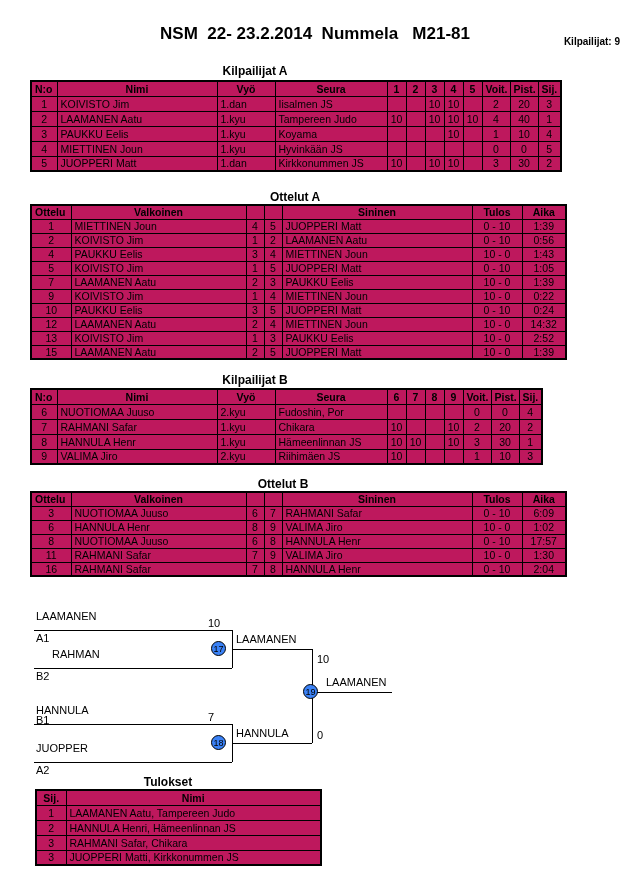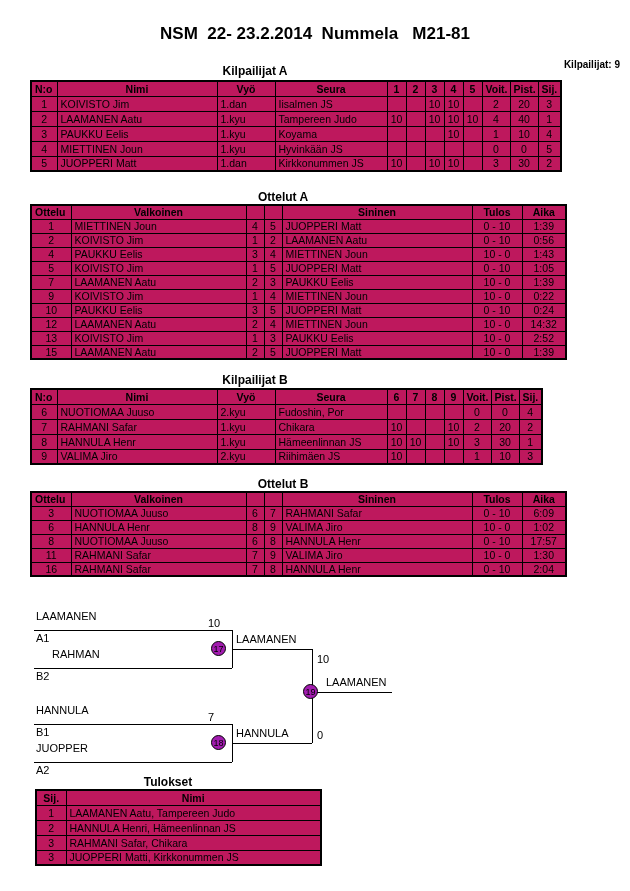--- a/index.html
+++ b/index.html
@@ -5,38 +5,38 @@
   * { margin:0; padding:0; box-sizing:border-box; }
   html,body { background:#fff; }
   .page {
     position:relative; width:630px; height:891px;
     font-family:"Liberation Sans", sans-serif; color:#000; background:#fff; overflow:hidden;
   }
   .main-title {
     position:absolute; top:24px; left:0; width:100%;
     text-align:center; font-size:17px; font-weight:bold; white-space:pre;
   }
-  .competitors { position:absolute; top:59px; right:10px; font-size:10px; font-weight:bold; }
+  .competitors { position:absolute; top:36px; right:10px; font-size:10px; font-weight:bold; }
   .section-title { position:absolute; text-align:center; font-size:12px; font-weight:bold; }
   table { position:absolute; border-collapse:collapse; table-layout:fixed; background:#be185d; border:2px solid #000; }
   th, td { border:1px solid #000; font-size:10.5px; padding:0 3px; overflow:hidden; white-space:nowrap; vertical-align:middle; }
   th { font-weight:bold; text-align:center; height:15px; }
   td { height:15px; }
   .m-table th, .m-table td { height:14px; }
   .num { text-align:center; padding:0 1px; }
   .left { text-align:left; }
   
   .bracket { position:absolute; left:30px; top:602px; width:400px; height:172px; }
   .hline { position:absolute; border-top:1px solid #000; height:0; }
   .vline { position:absolute; border-left:1px solid #000; width:0; }
   .bk-label { position:absolute; font-size:11px; white-space:nowrap; }
   .bk-score { position:absolute; font-size:11px; }
   .node {
     position:absolute; width:15px; height:15px; border:1px solid #000; border-radius:50%;
-    background:#a21caf; font-size:9px; text-align:center; line-height:15px; z-index:2;
+    background:#3b82f6; font-size:9px; text-align:center; line-height:15px; z-index:2;
   }
 </style>
 </head>
 <body>
 
 <div class="page">
 
   <div class="main-title">NSM  22- 23.2.2014  Nummela   M21-81</div>
   <div class="competitors">Kilpailijat: 9</div>
 
@@ -144,21 +144,21 @@
           <td class="num">10</td>
           <td class="num">10</td>
           <td class="num"></td>
           <td class="num">3</td>
           <td class="num">30</td>
           <td class="num">2</td>
         </tr>
       </tbody>
   </table>
 
-  <div class="section-title" style="left:30px; top:190px; width:506px;">Ottelut A</div>
+  <div class="section-title" style="left:42px; top:190px; width:506px;">Ottelut A</div>
   <table class="m-table" style="left:30px; top:204px; width:535px;">
     <colgroup>
       <col style="width:40px">
         <col style="width:175px">
         <col style="width:18px">
         <col style="width:18px">
       <col style="width:190px">
         <col style="width:50px">
         <col style="width:44px">
     </colgroup>
@@ -454,21 +454,21 @@
     <div class="hline" style="left:4px; top:66px; width:198px;"></div>
     <div class="bk-label" style="left:6px; top:68px;">B2</div>
     <div class="vline" style="left:202px; top:28px; height:38px;"></div>
     <div class="hline" style="left:202px; top:47px; width:80px;"></div>
     <div class="node" style="left:181px; top:39px;">17</div>
     <div class="bk-label" style="left:206px; top:31px;">LAAMANEN</div>
     <div class="bk-score" style="left:287px; top:51px;">10</div>
 
     <div class="bk-label" style="left:6px; top:102px;">HANNULA</div>
     <div class="hline" style="left:4px; top:122px; width:198px;"></div>
-    <div class="bk-label" style="left:6px; top:124px;">B1</div>
+    <div class="bk-label" style="left:6px; top:112px;">B1</div>
     <div class="bk-score" style="left:178px; top:109px;">7</div>
     <div class="bk-label" style="left:6px; top:140px;">JUOPPER</div>
     <div class="hline" style="left:4px; top:160px; width:198px;"></div>
     <div class="bk-label" style="left:6px; top:162px;">A2</div>
     <div class="vline" style="left:202px; top:122px; height:38px;"></div>
     <div class="hline" style="left:202px; top:141px; width:80px;"></div>
     <div class="node" style="left:181px; top:133px;">18</div>
     <div class="bk-label" style="left:206px; top:125px;">HANNULA</div>
     <div class="bk-score" style="left:287px; top:127px;">0</div>
 

